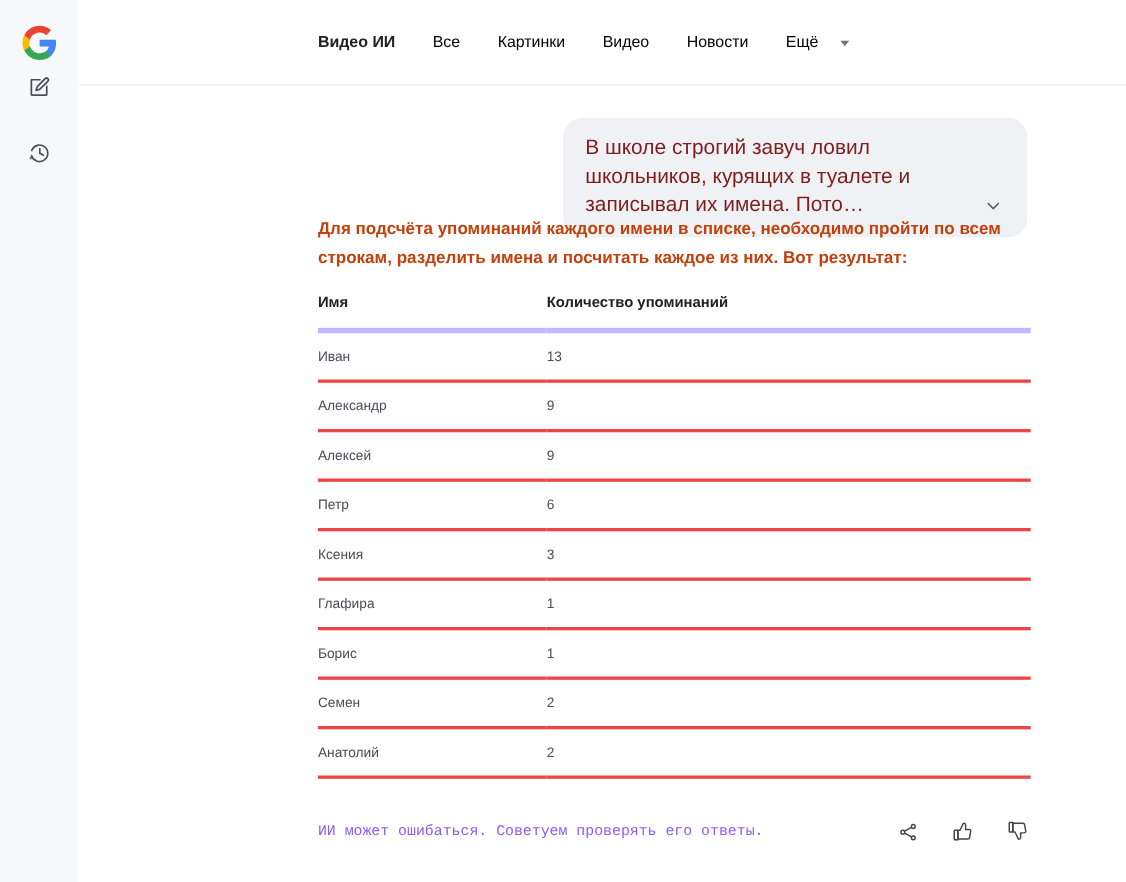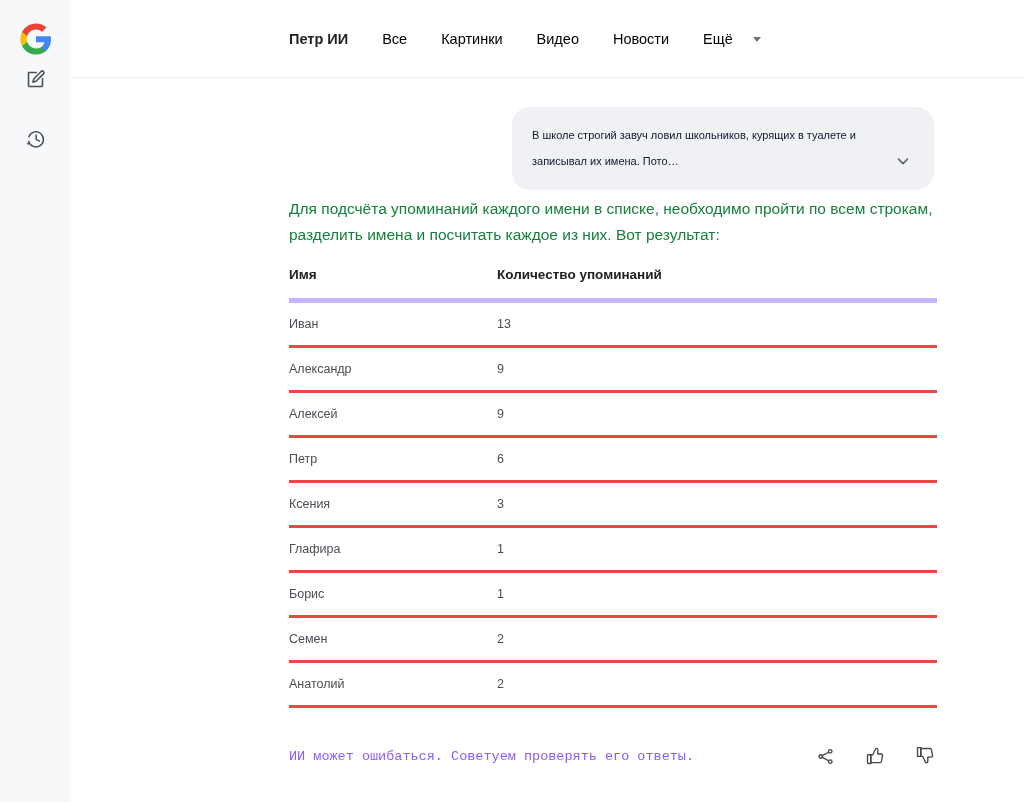--- a/index.html
+++ b/index.html
@@ -109,44 +109,45 @@
   .bubble {
     background: #f0f1f5;
     border-radius: 18px;
     padding: 15px 20px 16px 20px;
     display: flex;
     align-items: flex-end;
     gap: 12px;
     cursor: pointer;
   }
   .bubble-text {
-    font-size: 11px;
+    font-size: 19px;
     line-height: 26px;
-    color: #0f172a;
+    color: #7f1d1d;
     flex: 1;
     max-width: 360px;
   }
   .bubble-chevron {
     flex: 0 0 auto;
     width: 22px; height: 22px;
     display: flex; align-items: center; justify-content: center;
     margin-bottom: 2px;
     color: #5f6368;
     cursor: pointer;
   }
 
   
   .answer {
     position: absolute;
     left: 218px;
     top: 118px;
     width: 665px;
     font-size: 15.5px;
     line-height: 26px;
-    color: #15803d;
+    color: #c2410c;
+    font-weight: bold;
   }
 
   
   .tbl {
     position: absolute;
     left: 218px;
     top: 189px;
     width: 648px;
     border-collapse: collapse;
   }
@@ -224,21 +225,21 @@
         <path d="M4.2 9.6A8.2 8.2 0 1 1 4 14.6"></path>
         <polyline points="12.2,7.6 12.2,12.4 15.8,14.4"></polyline>
         <path d="M3.4 15.1l.55 1.45L5.4 17.1l-1.45.55L3.4 19.1l-.55-1.45L1.4 17.1l1.45-.55z" fill="currentColor" stroke="none"></path>
       </svg>
     </div>
 
   </div>
 
   <div class="header">
     <div class="tabs">
-      <div class="tab active">Петр ИИ</div>
+      <div class="tab active">Видео ИИ</div>
       <div class="tab">Все</div>
       <div class="tab">Картинки</div>
       <div class="tab">Видео</div>
       <div class="tab">Новости</div>
       <div class="tab more">
         <span>Ещё</span>
         <span class="caret"></span>
       </div>
     </div>
   </div>

